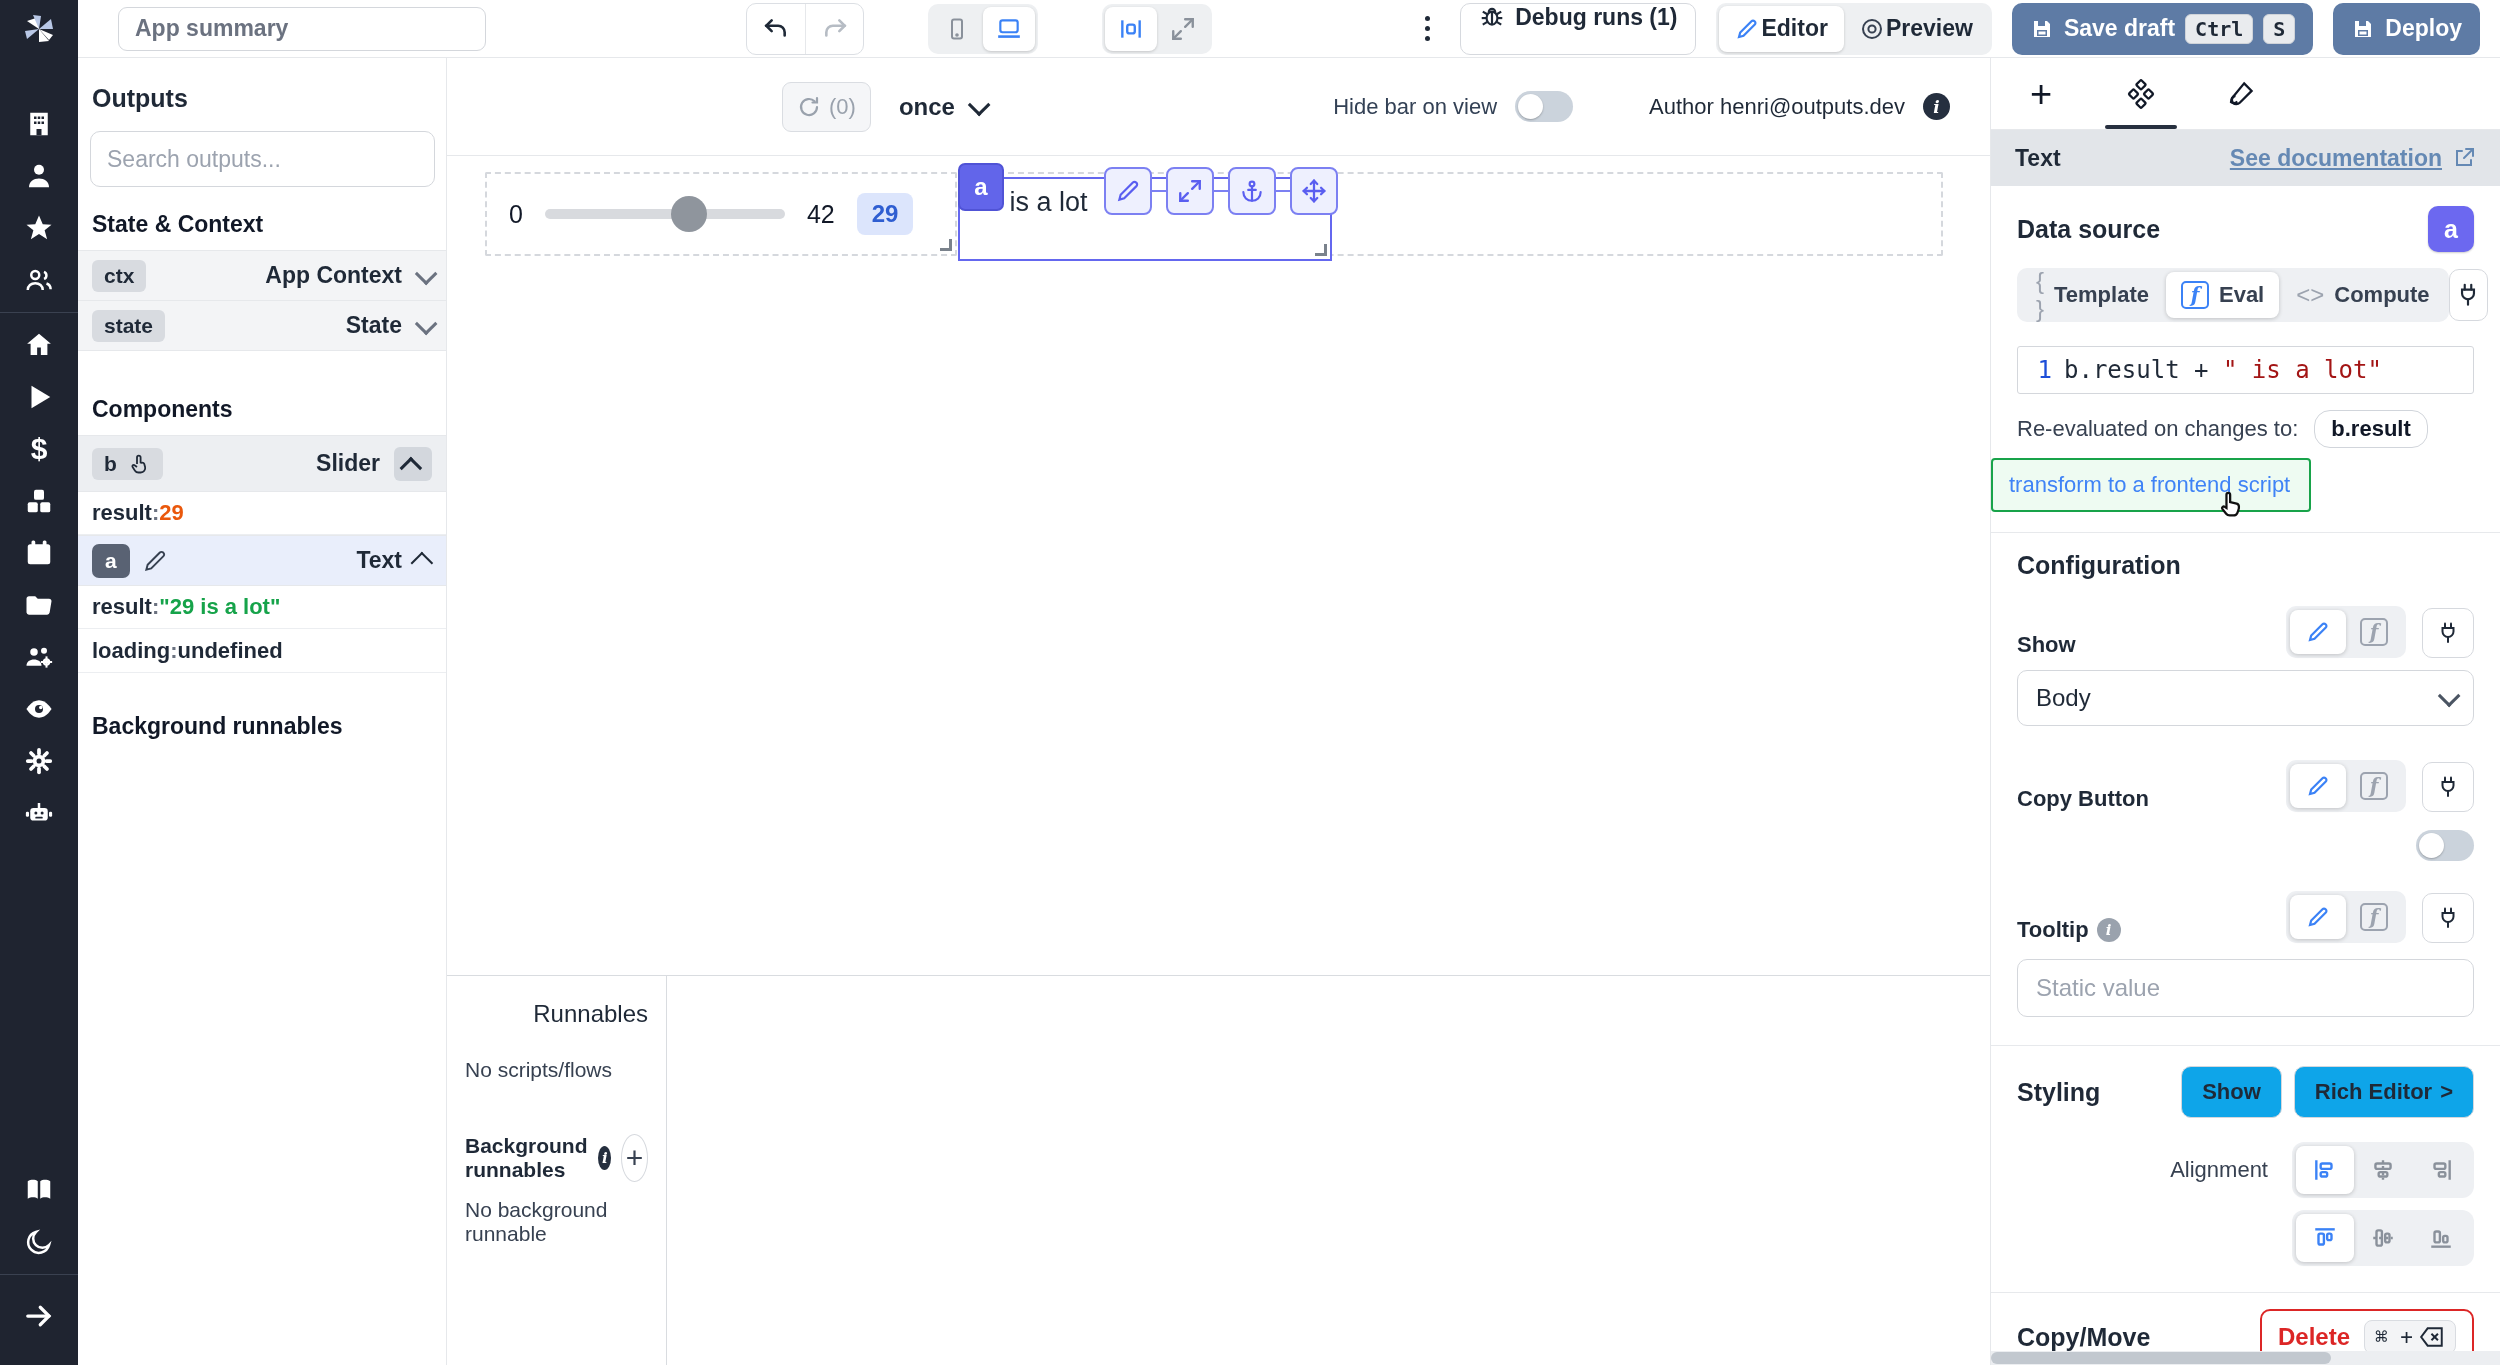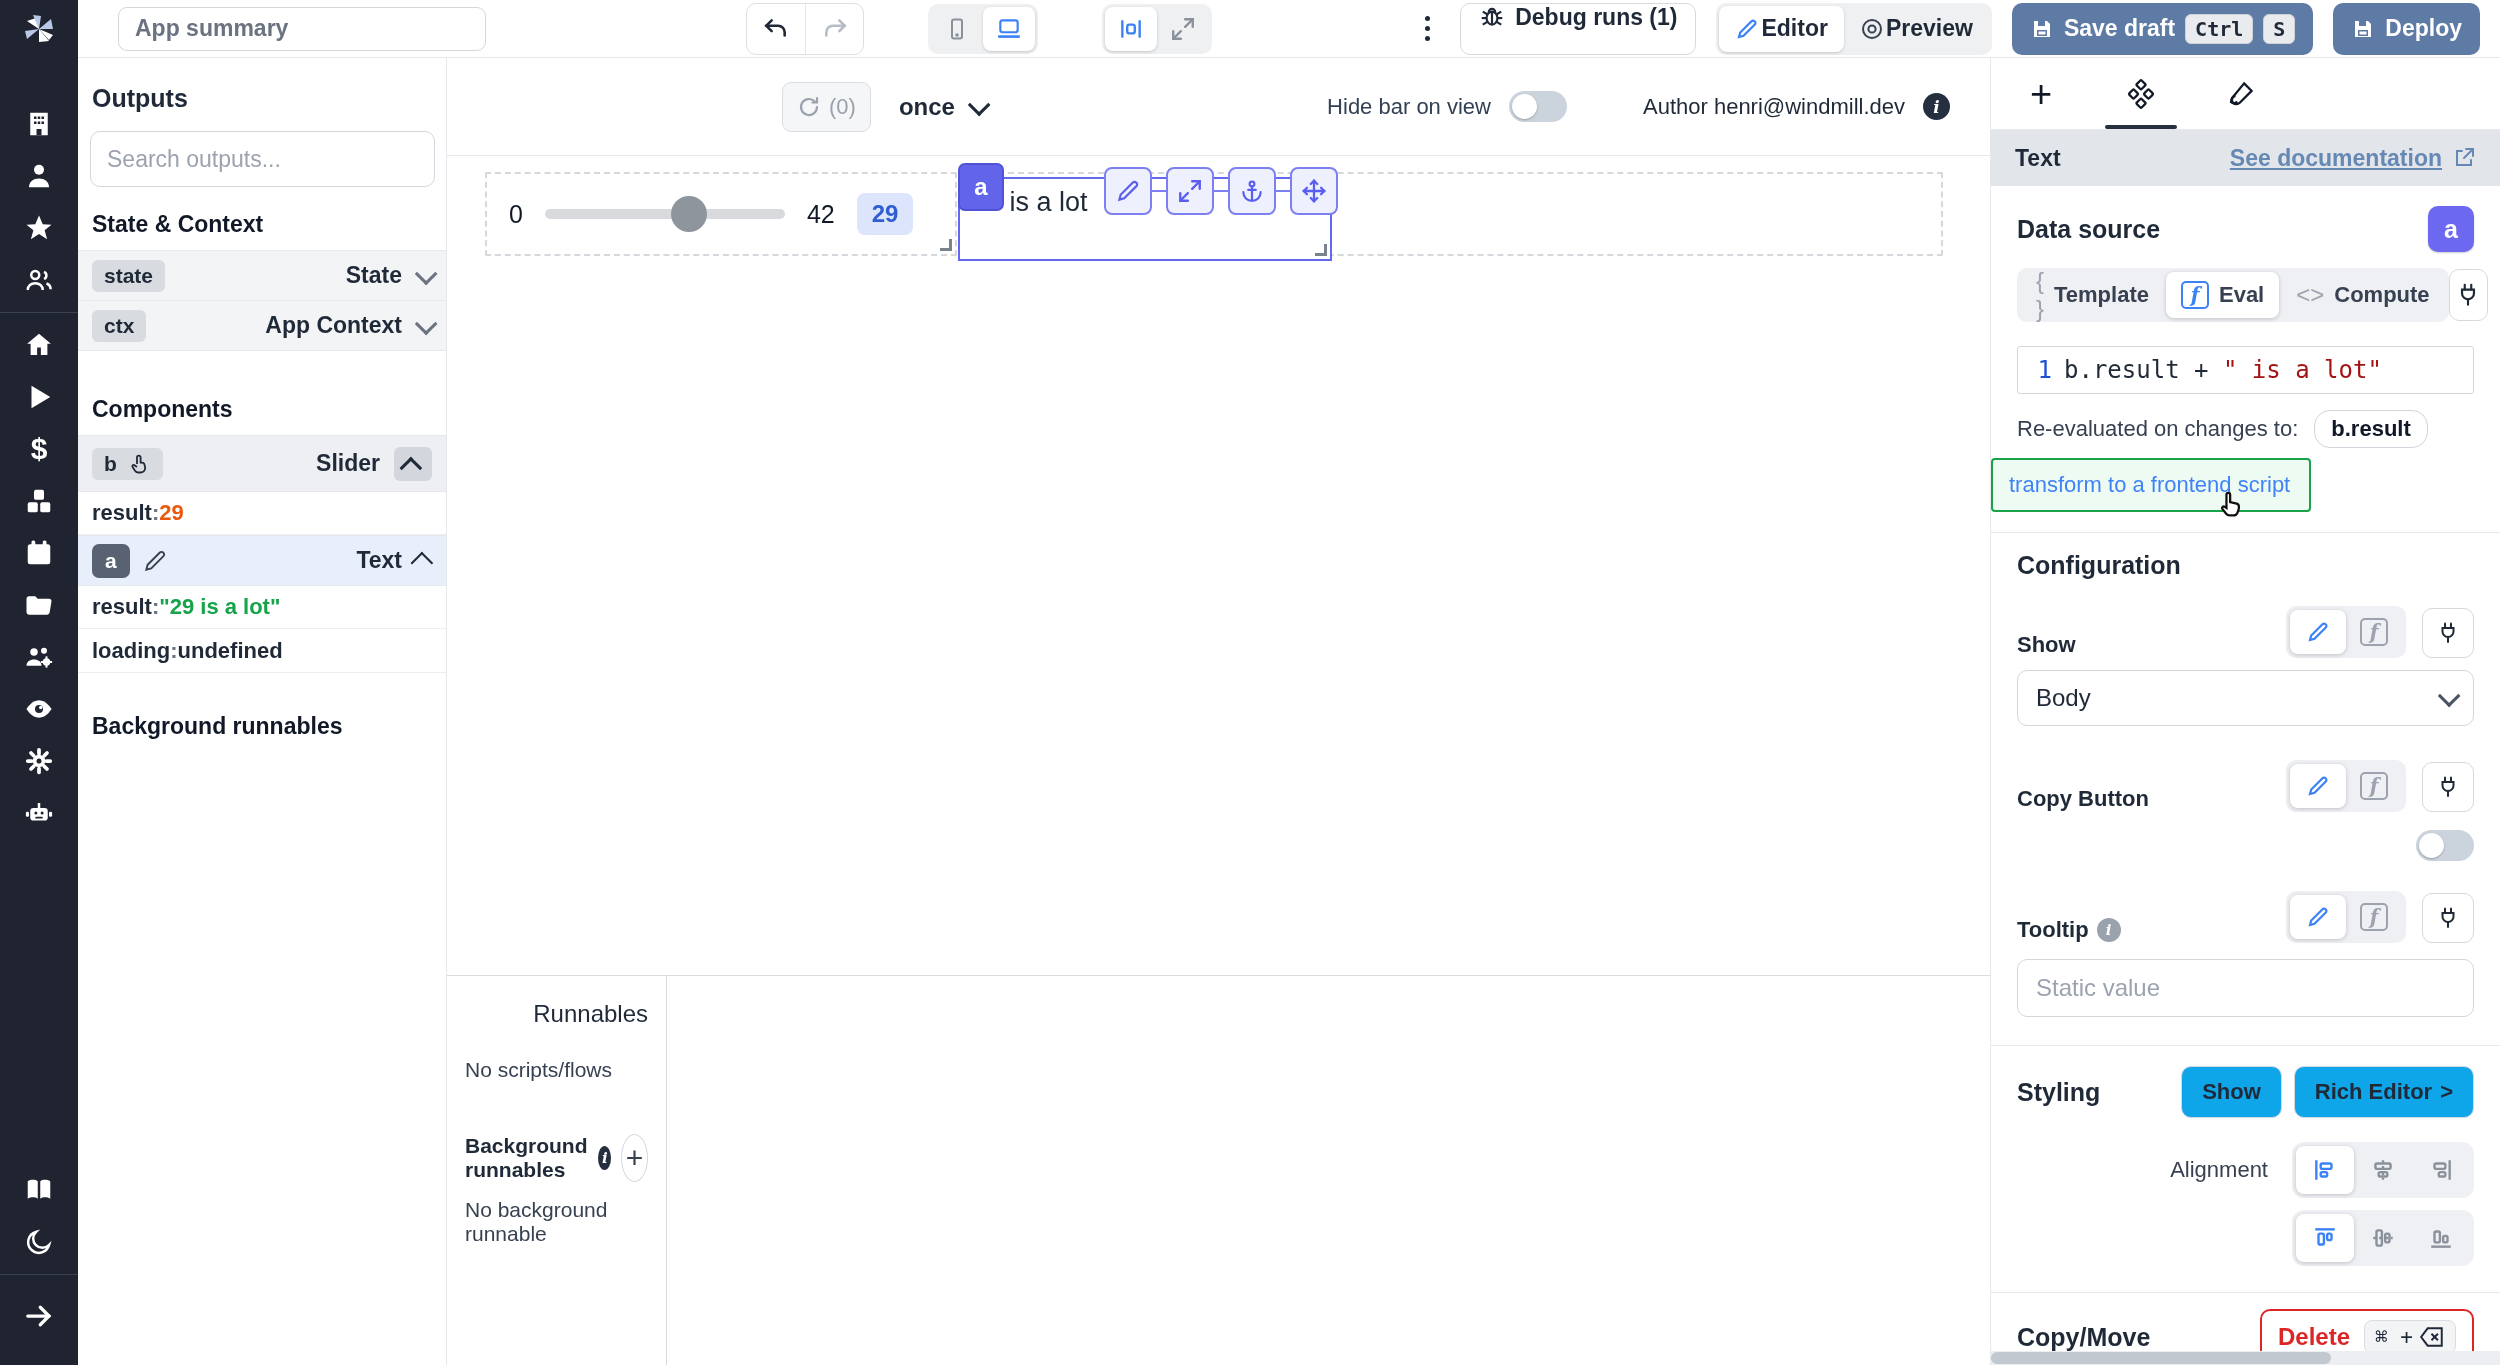--- a/index.html
+++ b/index.html
@@ -449,27 +449,27 @@
       <span>Deploy</span>
     </div>
   </div>
 </div>
 
 <div class="outputs">
   <h1>Outputs</h1>
   <input class="search" value="" placeholder="Search outputs..." style="">
   <div class="sec-title">State &amp; Context</div>
   <div class="orow">
+    <span class="badge">ctx</span>
+    <span class="lbl">App Context</span>
+    <span class="chev down"></span>
+  </div>
+  <div class="orow">
     <span class="badge">state</span>
     <span class="lbl">State</span>
-    <span class="chev down"></span>
-  </div>
-  <div class="orow">
-    <span class="badge">ctx</span>
-    <span class="lbl">App Context</span>
     <span class="chev down"></span>
   </div>
   <div class="sec-title" style="padding-top:46px">Components</div>
   <div class="orow crow-b" style="height:57px">
     <span class="badge-grp">
       <b style="font-size:21px">b</b>
       <svg width="24" height="24" viewBox="0 0 24 24" fill="none" stroke="#1f2937" stroke-width="1.8">
           <path d="M10 12V5.5a1.8 1.8 0 0 1 3.6 0V11"></path>
           <path d="M13.6 11.5c.3-1.2 3-1.4 3.6.3l.9 3.2c.6 2.6-1.3 5.5-4.4 5.5h-2.2c-1.5 0-2.7-.6-3.5-1.8L5.6 15c-.9-1.3.8-2.8 2-1.8l2.4 1.7"></path>
         </svg>
@@ -516,21 +516,21 @@
   <div class="once">
     <span>once</span>
     <span class="chev down" style="margin:0;border-color:#1f2937;border-width:3px"></span>
   </div>
   <div class="right-cluster">
     <span style="font-size:22px;color:#334155">Hide bar on view</span>
     <div class="toggle">
         <div class="knob"></div>
       </div>
     <div style="width:40px"></div>
-    <span style="font-size:22px;color:#1f2937">Author henri@windmill.dev</span>
+    <span style="font-size:22px;color:#1f2937">Author henri@outputs.dev</span>
     <div class="info-dot">
         <span>i</span>
       </div>
   </div>
 </div>
 
 <div class="canvas">
   <div class="cell slider-cell">
     <span class="s-num">0</span>
     <div class="s-track">

